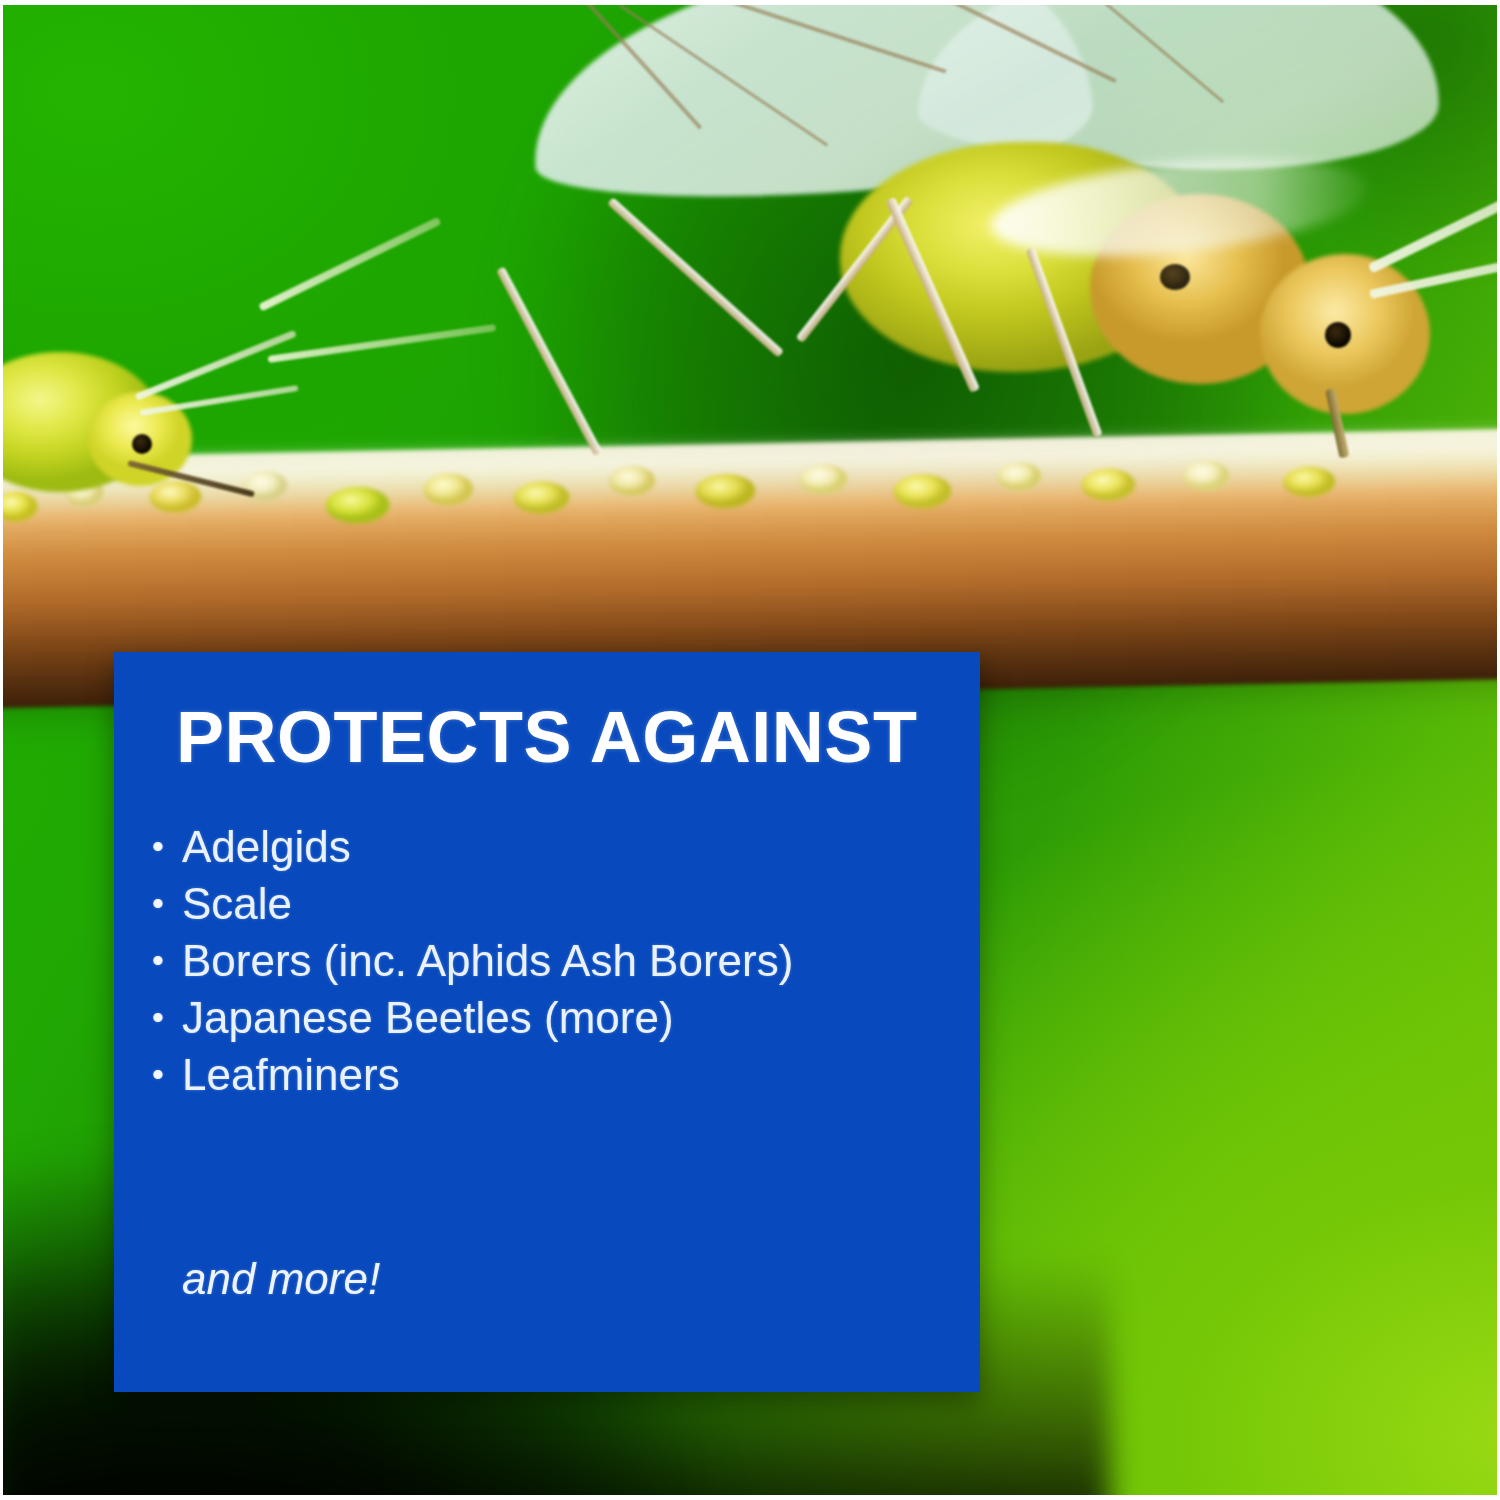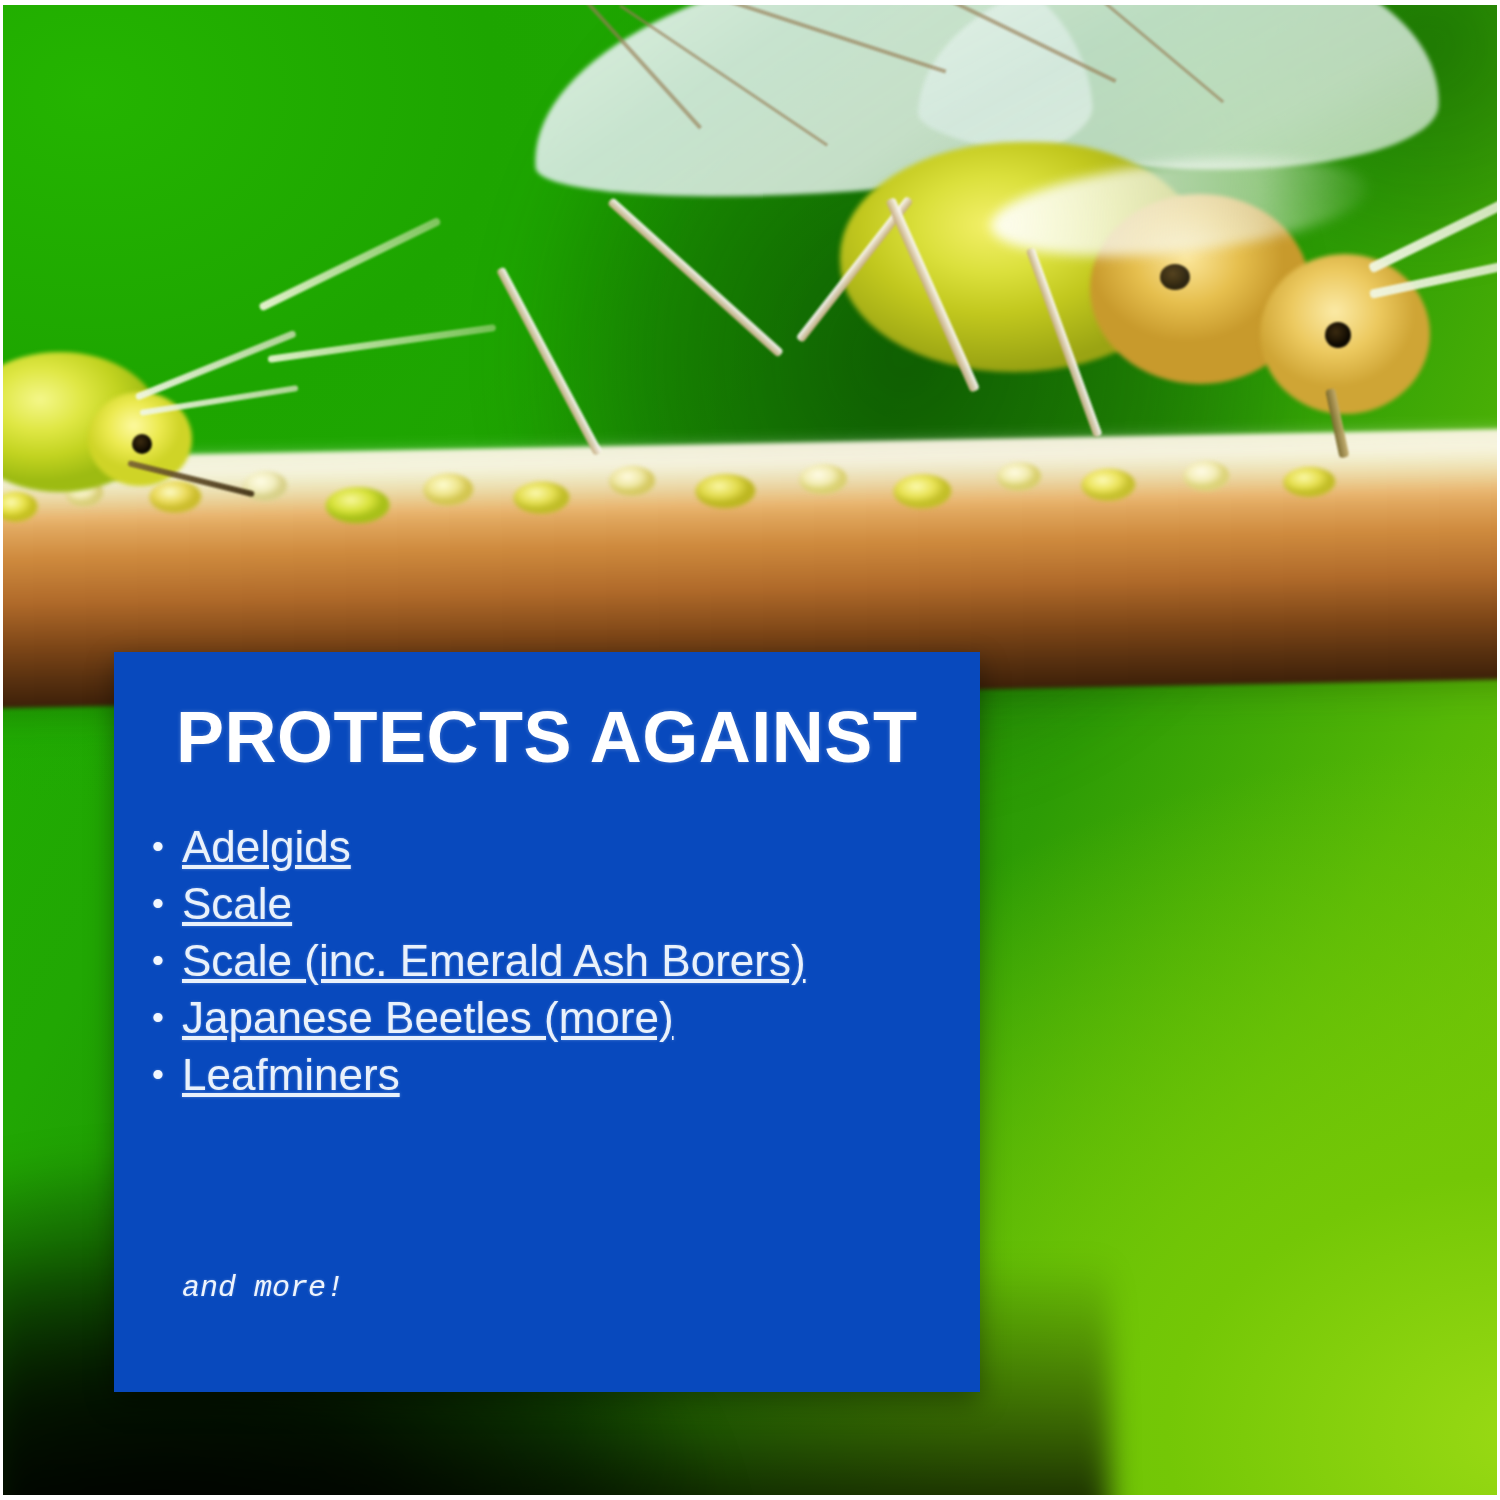--- a/index.html
+++ b/index.html
@@ -171,38 +171,36 @@
     margin: 0; padding: 0;
   }
   .panel-list li {
     position: relative;
     font-size: 44px;
     line-height: 57px;
     color: #e9f1fb;
     white-space: nowrap;
     padding-left: 30px;
     text-shadow: 0 0 3px rgba(220,235,255,.35);
-    text-decoration: underline;
   }
   .panel-list li::before {
     content: "\2022";
     position: absolute;
     left: 0; top: 0;
     color: #f2f7ff;
     font-size: 34px;
   }
   .panel-more {
     position: absolute;
-    left: 68px; top: 619px;
-    font-size: 30px;
+    left: 68px; top: 602px;
+    font-size: 44px;
     font-style: italic;
     color: #eef4fd;
     white-space: nowrap;
     text-shadow: 0 0 3px rgba(220,235,255,.35);
-    font-family: Liberation Mono, monospace;
   }
 
   
   .frame-top, .frame-bottom {
     position: absolute; left: 0; width: 1500px; height: 5px;
     background: #ffffff;
   }
   .frame-top { top: 0; }
   .frame-bottom { bottom: 0; }
   .frame-left, .frame-right {
@@ -289,21 +287,21 @@
     <div class="vignette-b"></div>
     <div class="vignette-bl"></div>
   </div>
 
   <div class="panel">
     <div class="panel-title">PROTECTS AGAINST</div>
 
     <ul class="panel-list">
       <li>Adelgids</li>
       <li>Scale</li>
-      <li>Scale (inc. Emerald Ash Borers)</li>
+      <li>Borers (inc. Aphids Ash Borers)</li>
       <li>Japanese Beetles (more)</li>
       <li>Leafminers</li>
     </ul>
 
     <div class="panel-more">and more!</div>
   </div>
 
   <div class="frame-top"></div>
   <div class="frame-bottom"></div>
   <div class="frame-left"></div>

